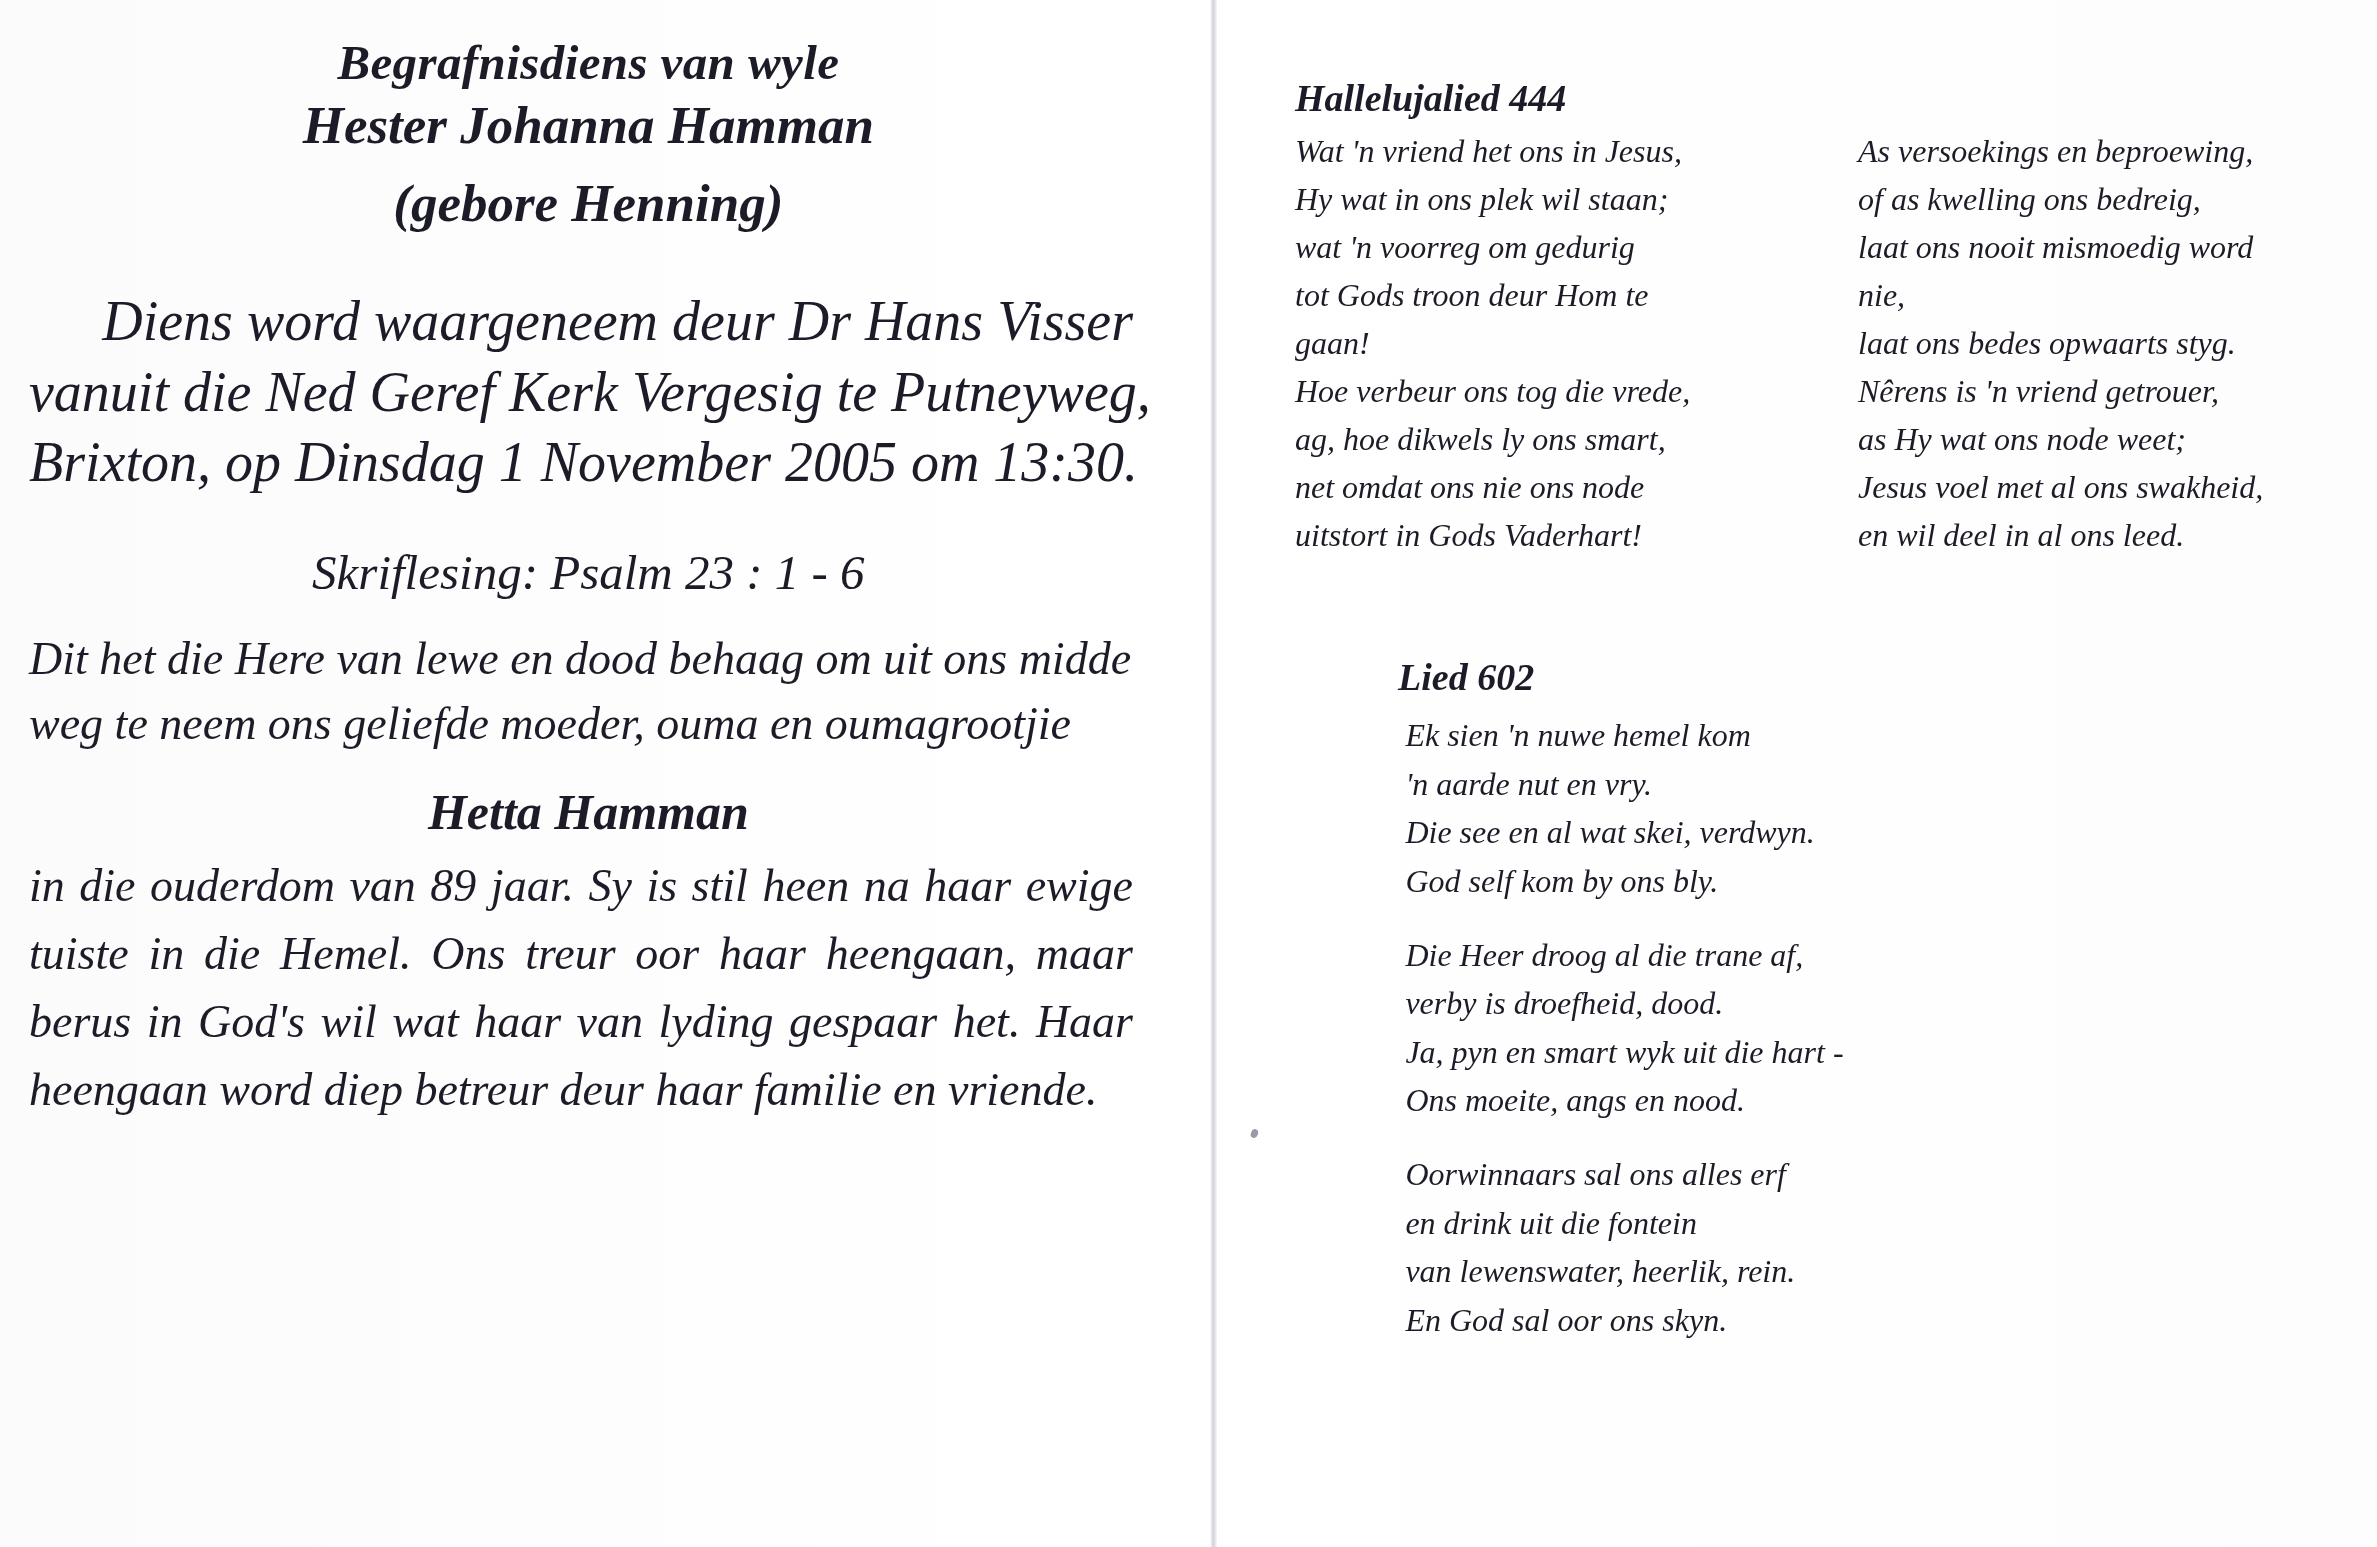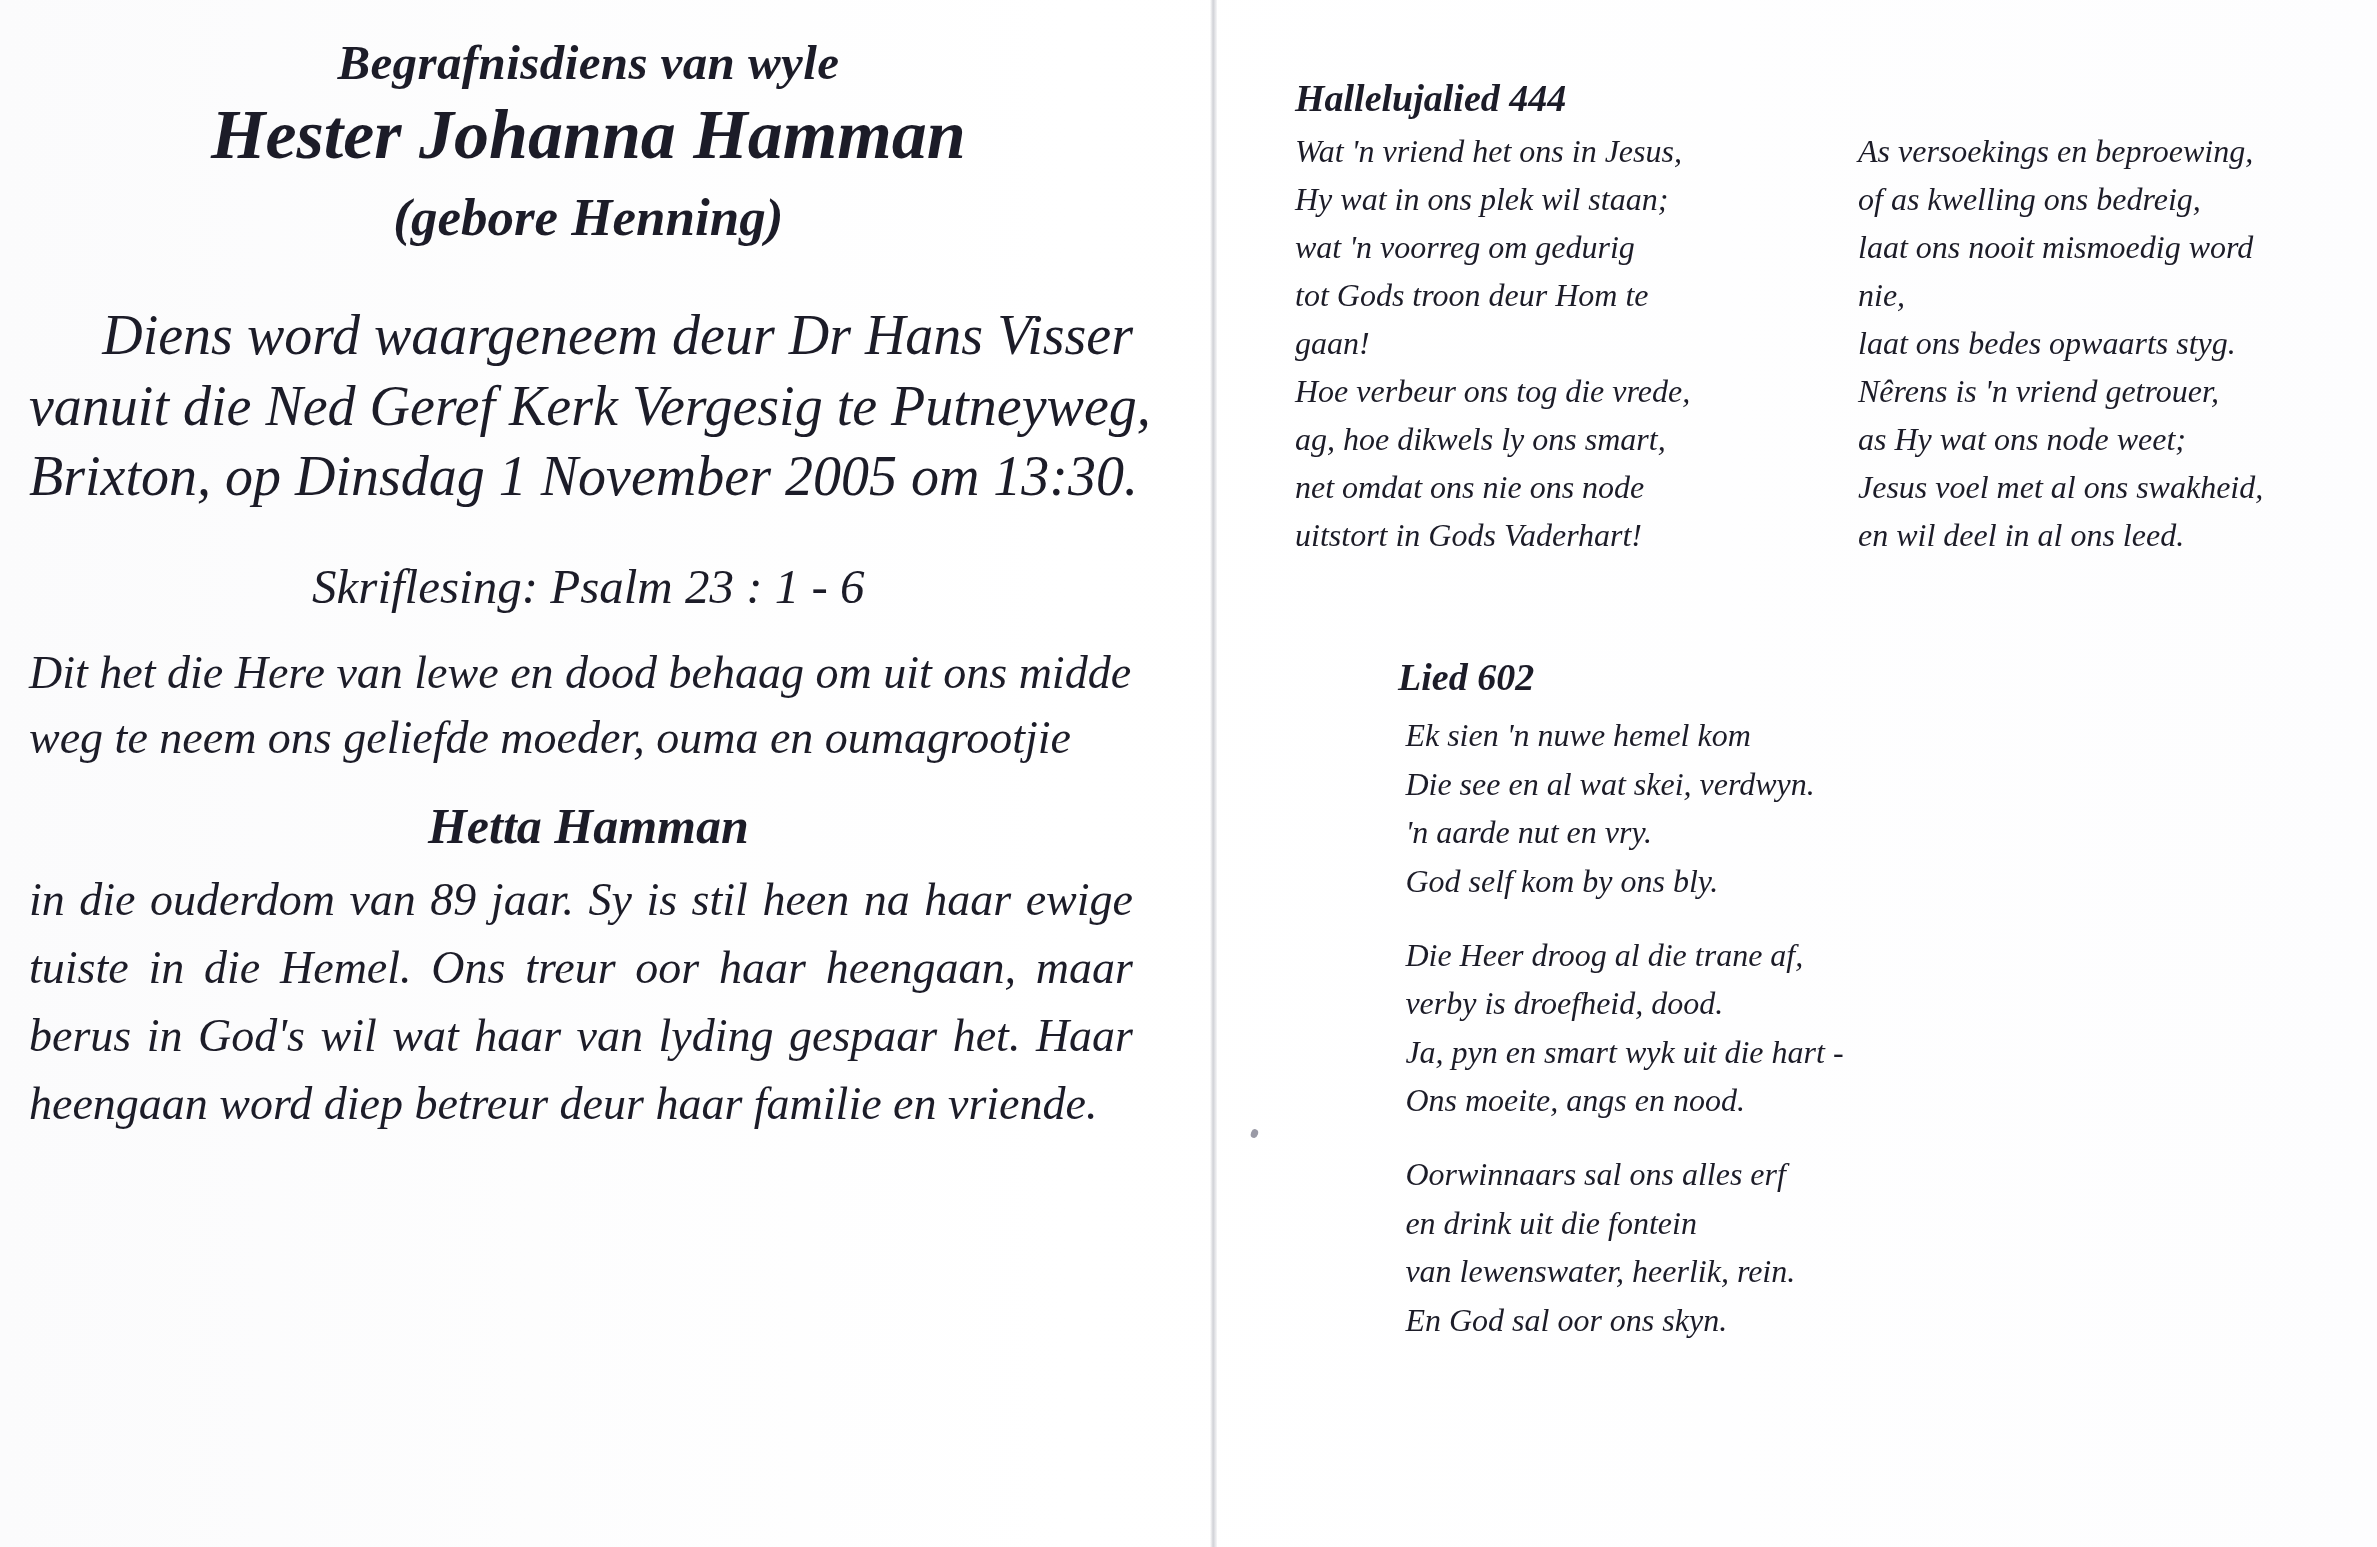--- a/index.html
+++ b/index.html
@@ -55,23 +55,23 @@
     font-weight: bold;
     font-size: 49px;
     letter-spacing: 0.4px;
     text-align: center;
     margin: 0 0 4.4px 0;
     padding-left: 14.7px;
   }
   .hdr-name {
     font-style: italic;
     font-weight: bold;
-    font-size: 70px;
-    text-align: center;
-    margin: 0 0 12px 0;
+    font-size: 53px;
+    text-align: center;
+    margin: 0 0 18px 0;
     padding-left: 14.7px;
   }
   .hdr-maiden {
     font-style: italic;
     font-weight: bold;
     font-size: 53px;
     text-align: center;
     margin: 0 0 0 0;
     padding-left: 14.7px;
   }
@@ -219,22 +219,22 @@
         <div>Jesus voel met al ons swakheid,</div>
         <div>en wil deel in al ons leed.</div>
       </div>
     </div>
 
     <div class="hymn2-wrap">
       <div class="hymn2-title">Lied 602</div>
 
       <div class="hymn2-verse">
         <div>Ek sien 'n nuwe hemel kom</div>
+        <div>'n aarde nut en vry.</div>
         <div>Die see en al wat skei, verdwyn.</div>
-        <div>'n aarde nut en vry.</div>
         <div>God self kom by ons bly.</div>
       </div>
 
       <div class="hymn2-verse">
         <div>Die Heer droog al die trane af,</div>
         <div>verby is droefheid, dood.</div>
         <div>Ja, pyn en smart wyk uit die hart -</div>
         <div>Ons moeite, angs en nood.</div>
       </div>
 

